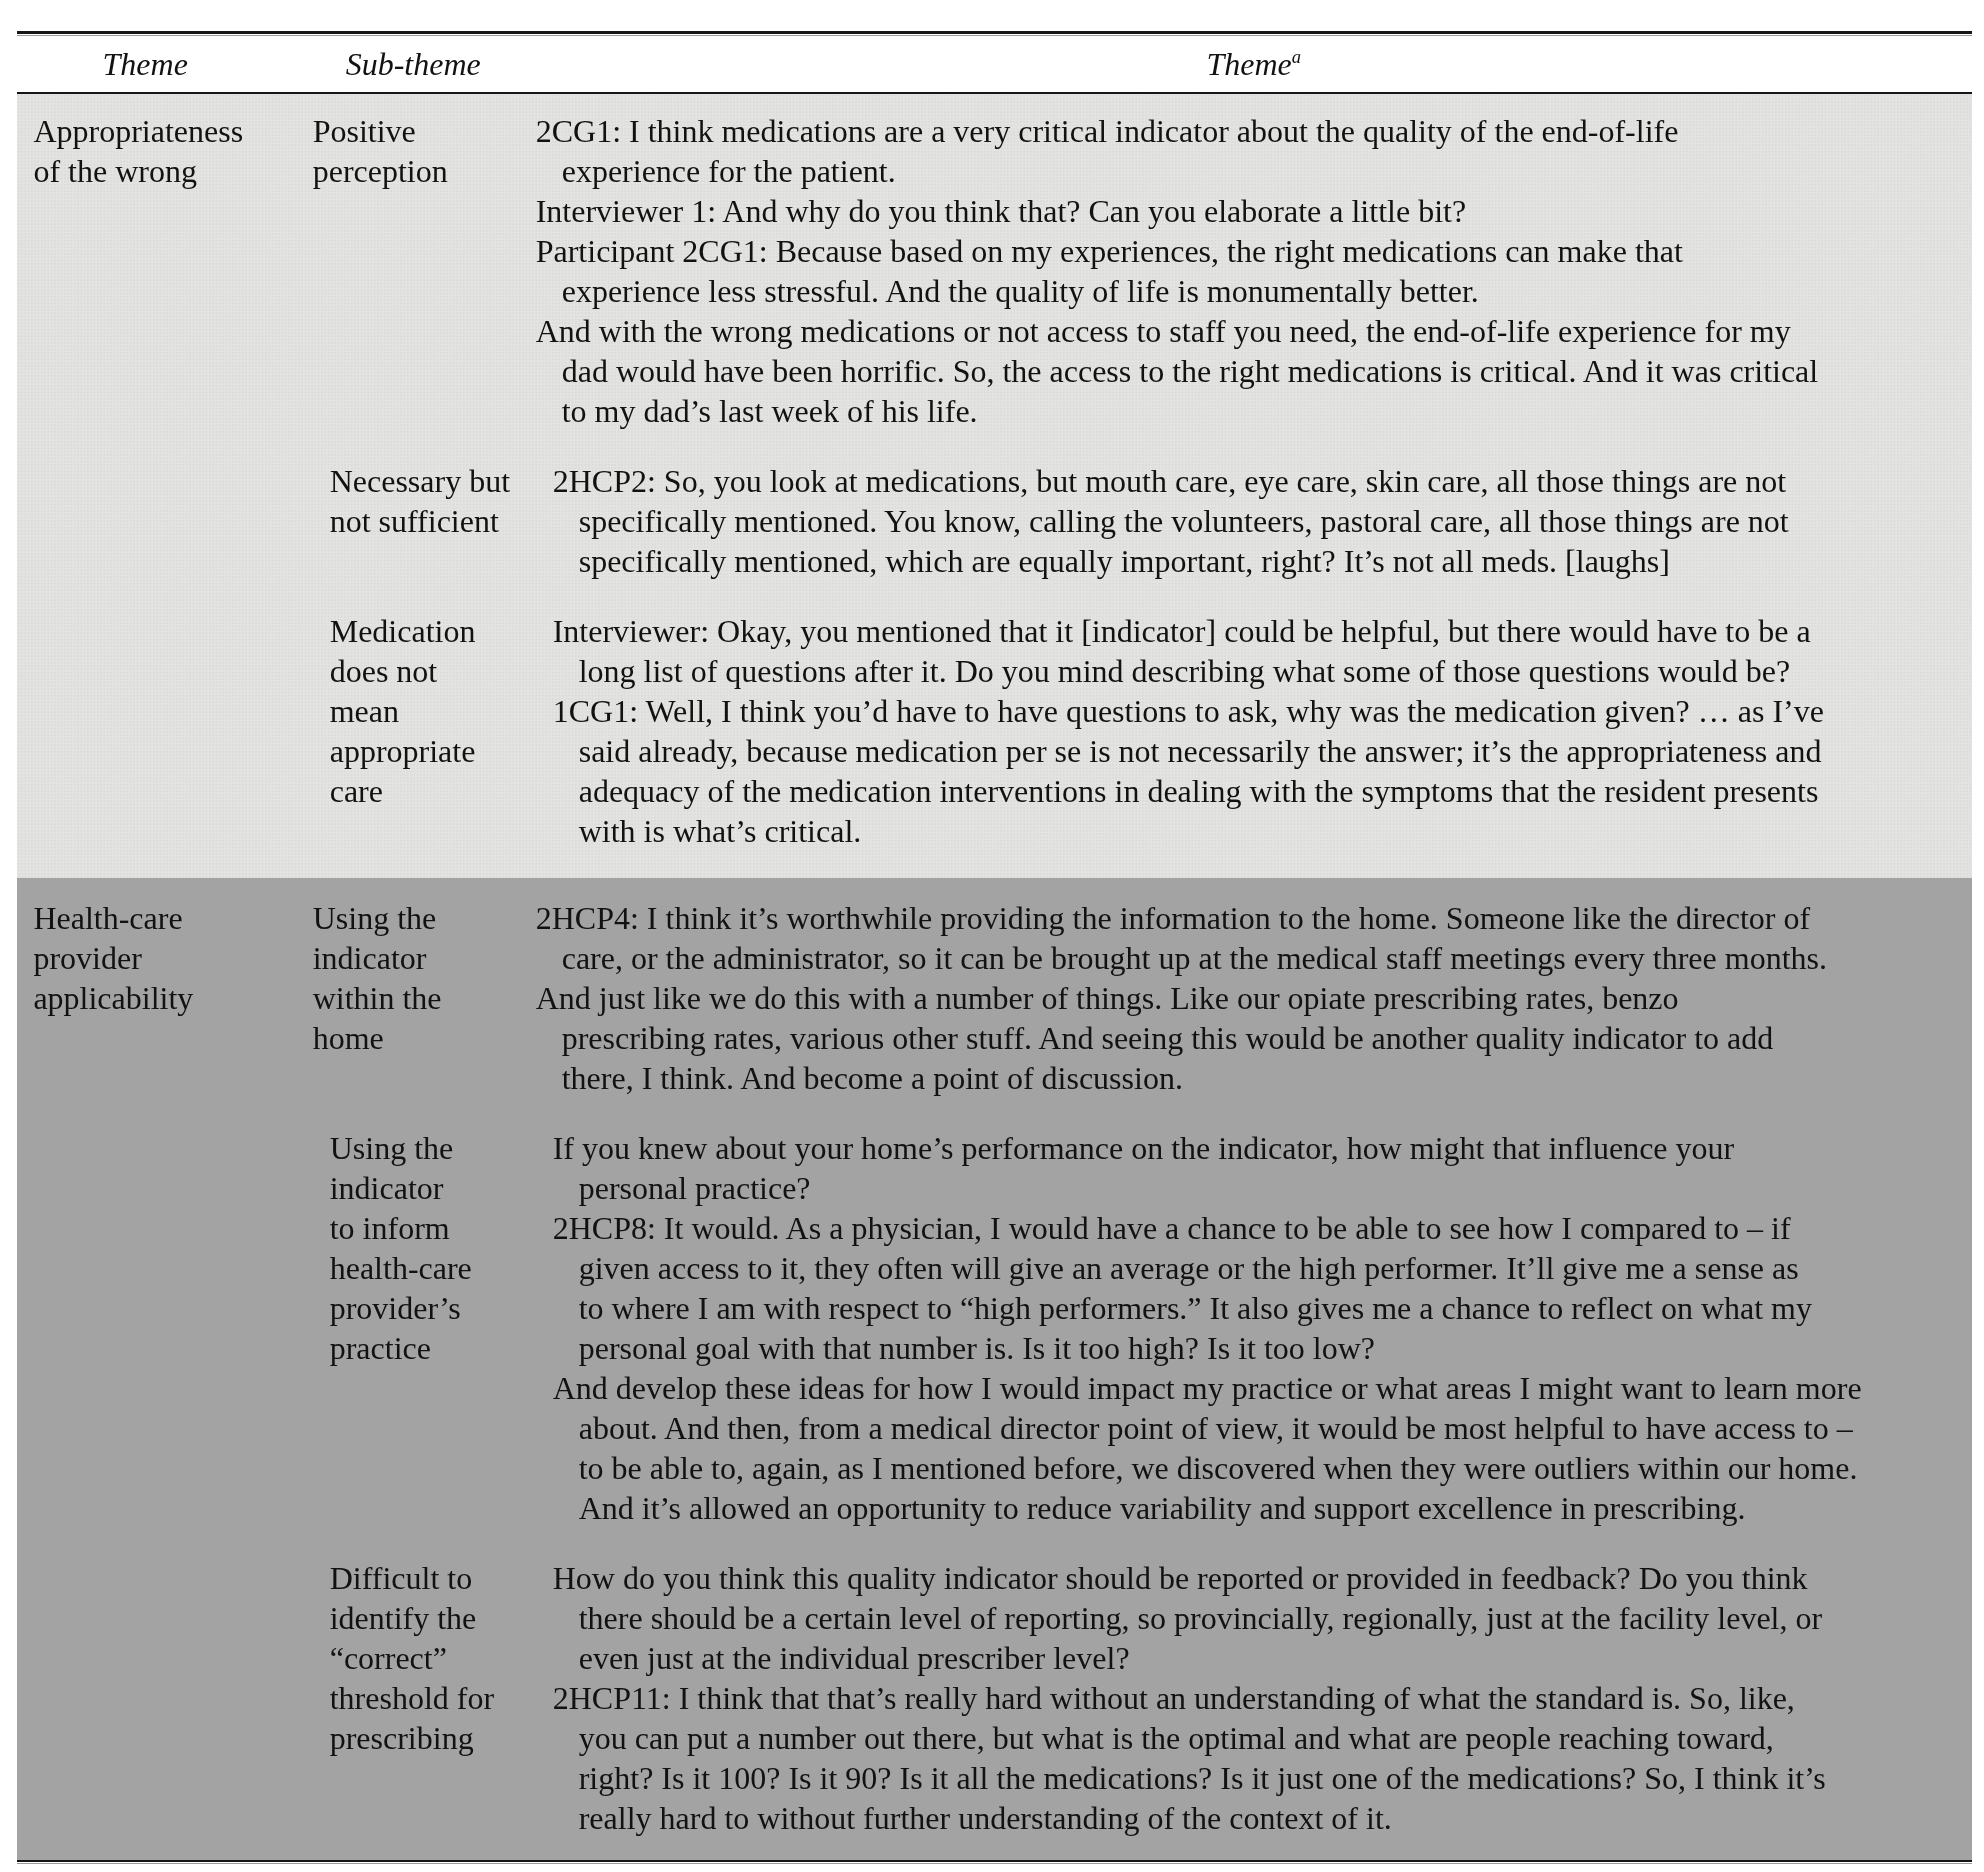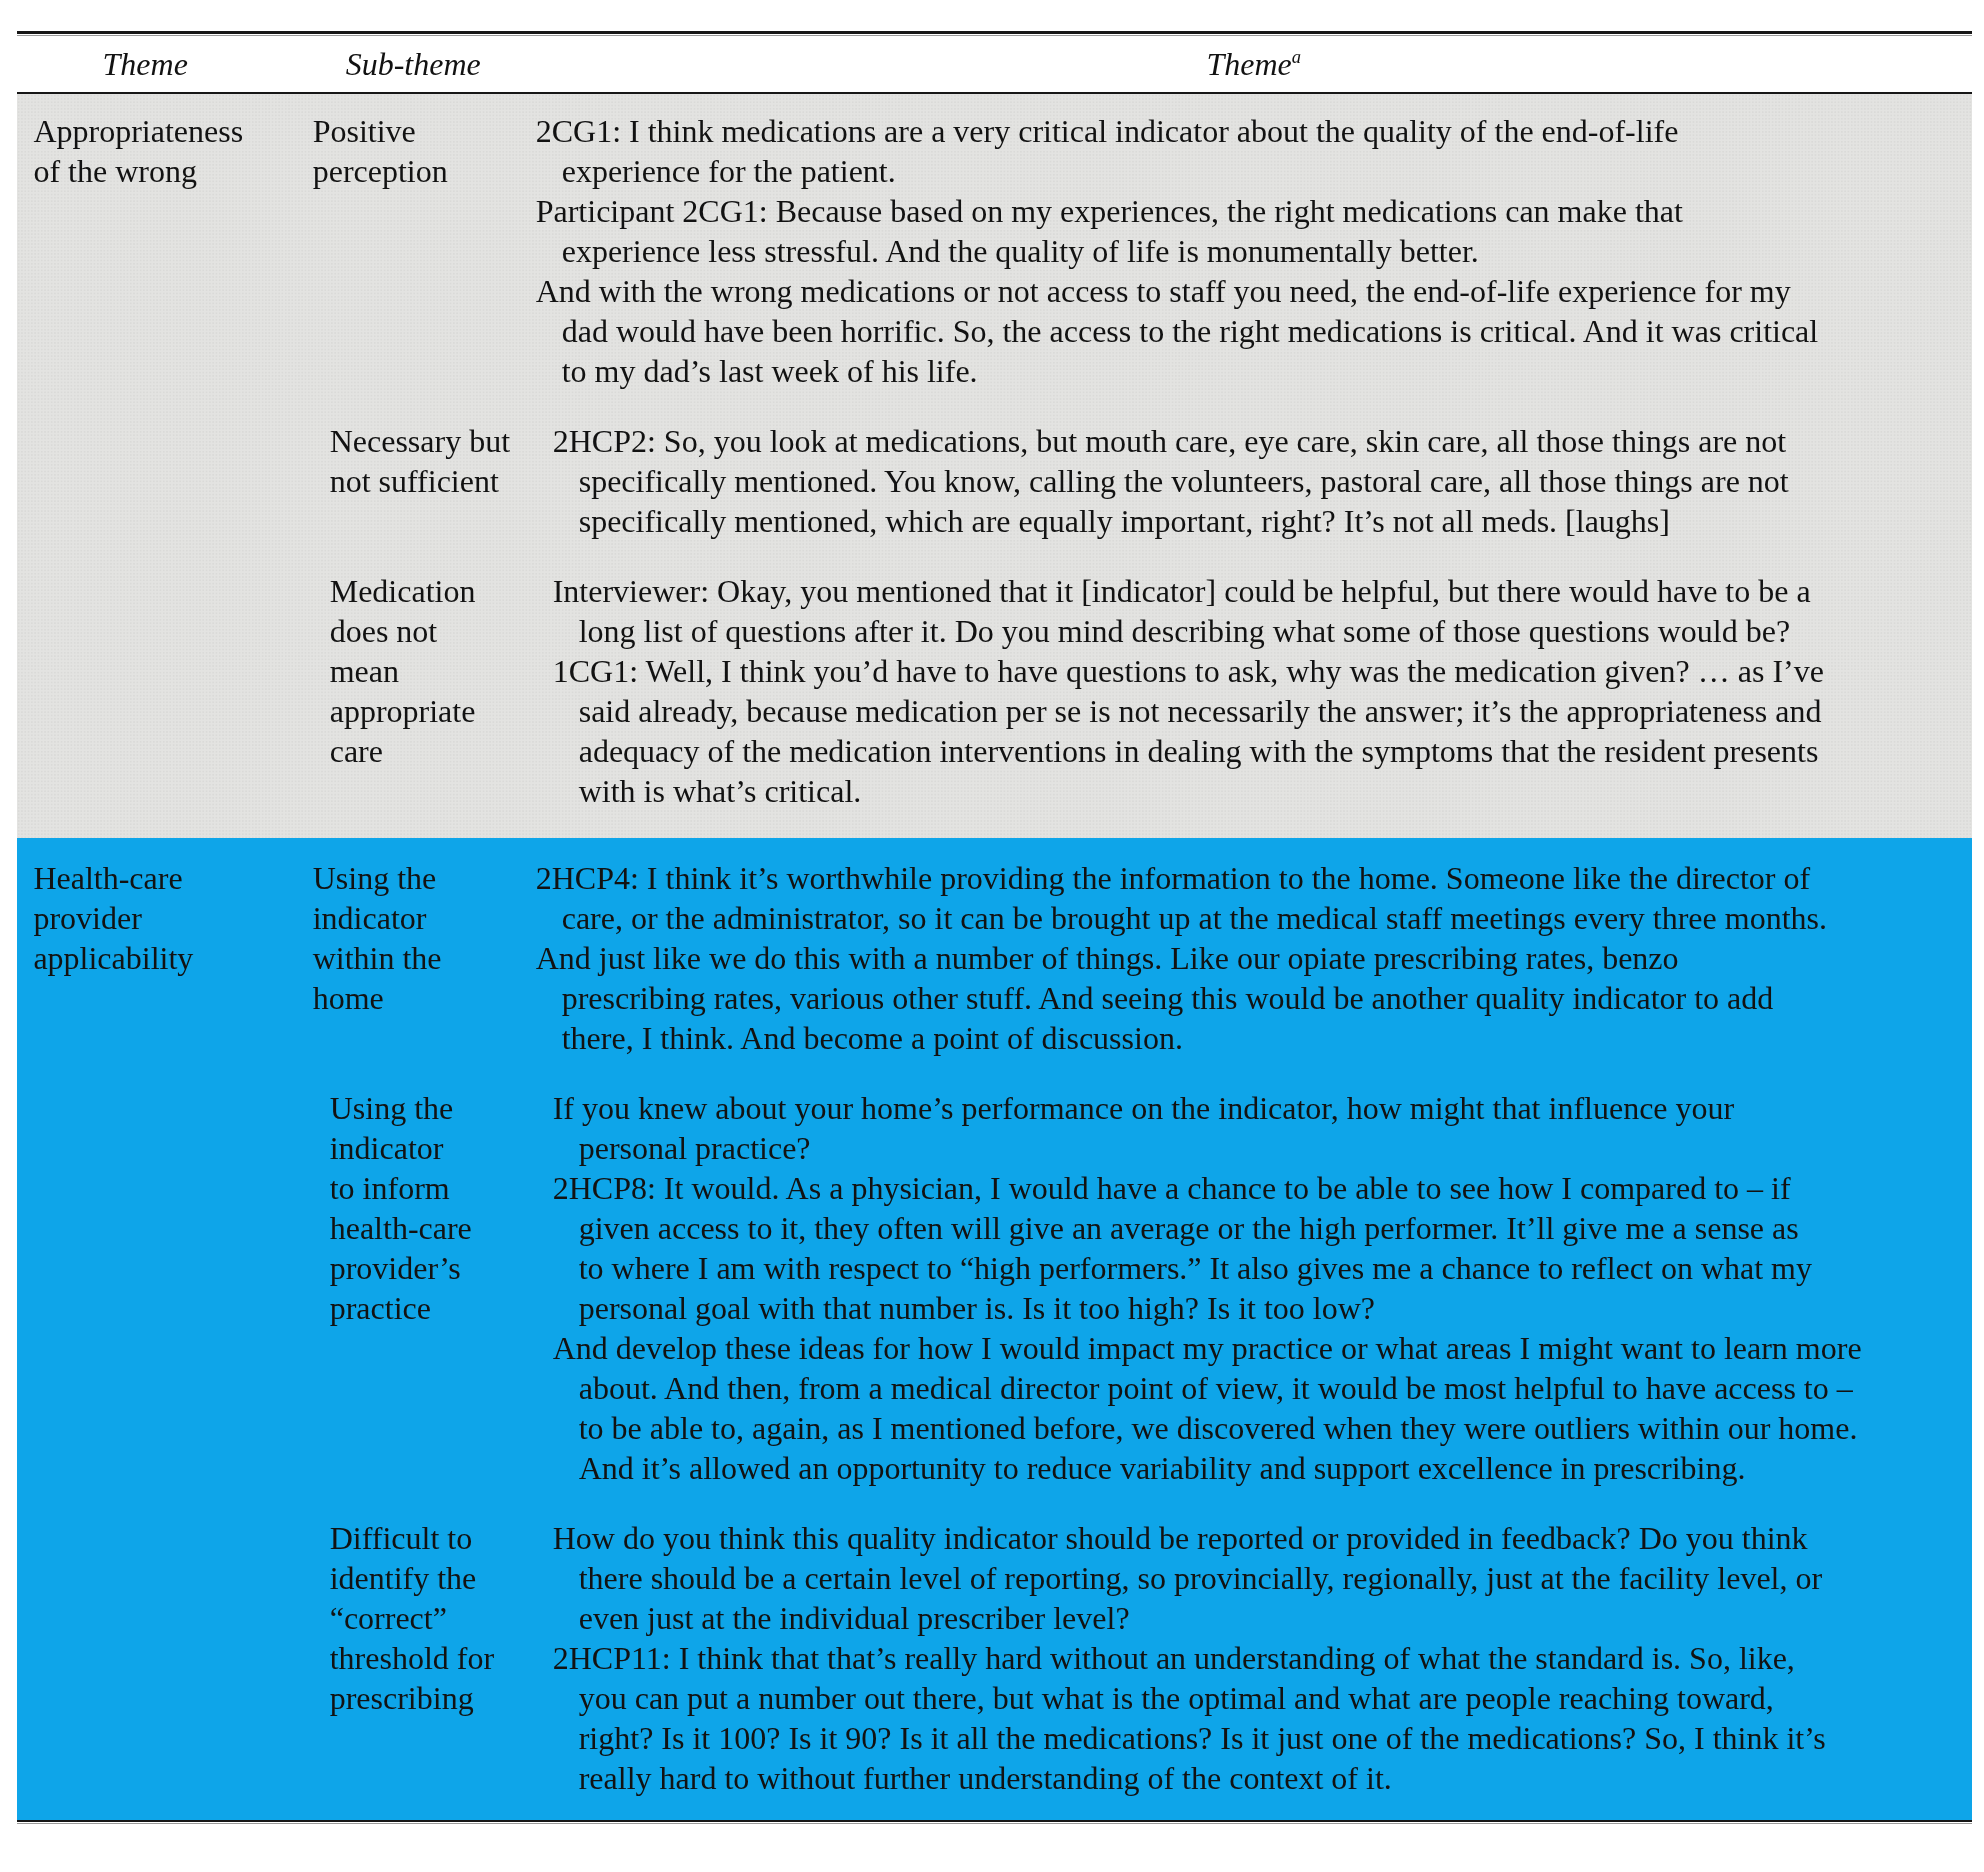--- a/index.html
+++ b/index.html
@@ -44,21 +44,21 @@
     vertical-align: super;
     line-height: 0;
   }
 
   .group { padding: 16.7px 0 27px 0; }
   .group.gray {
     background-color: #e3e3e1;
     background-image: radial-gradient(#dadad8 0.6px, rgba(0,0,0,0) 0.6px);
     background-size: 3.3px 3.3px;
   }
-  .group.white { background: #0ea5e9; padding: 20px 0 22px 0; }
+  .group.white { background: #a3a3a3; padding: 20px 0 22px 0; }
 
   .subrow {
     display: grid;
     grid-template-columns: 296px 223px 1fr;
     align-items: start;
   }
   .subrow + .subrow { margin-top: 30px; margin-left: 17px; }
 
   .cell { min-height: 0.6px; }
   .theme-cell { padding-left: 16.7px; }
@@ -93,20 +93,21 @@
           <span class="pre">Appropriateness
 of the wrong</span>
         </div>
         <div class="cell sub-cell">
           <span class="pre">Positive
 perception</span>
         </div>
         <div class="cell quote-cell">
             <div class="q-para">2CG1: I think medications are a very critical indicator about the quality of the end-of-life
 experience for the patient.</div>
+            <div class="q-para">Interviewer 1: And why do you think that? Can you elaborate a little bit?</div>
             <div class="q-para">Participant 2CG1: Because based on my experiences, the right medications can make that
 experience less stressful. And the quality of life is monumentally better.</div>
             <div class="q-para">And with the wrong medications or not access to staff you need, the end-of-life experience for my
 dad would have been horrific. So, the access to the right medications is critical. And it was critical
 to my dad’s last week of his life.</div>
           </div>
       </div>
 
       <div class="subrow">
         <div class="cell theme-cell"></div>

